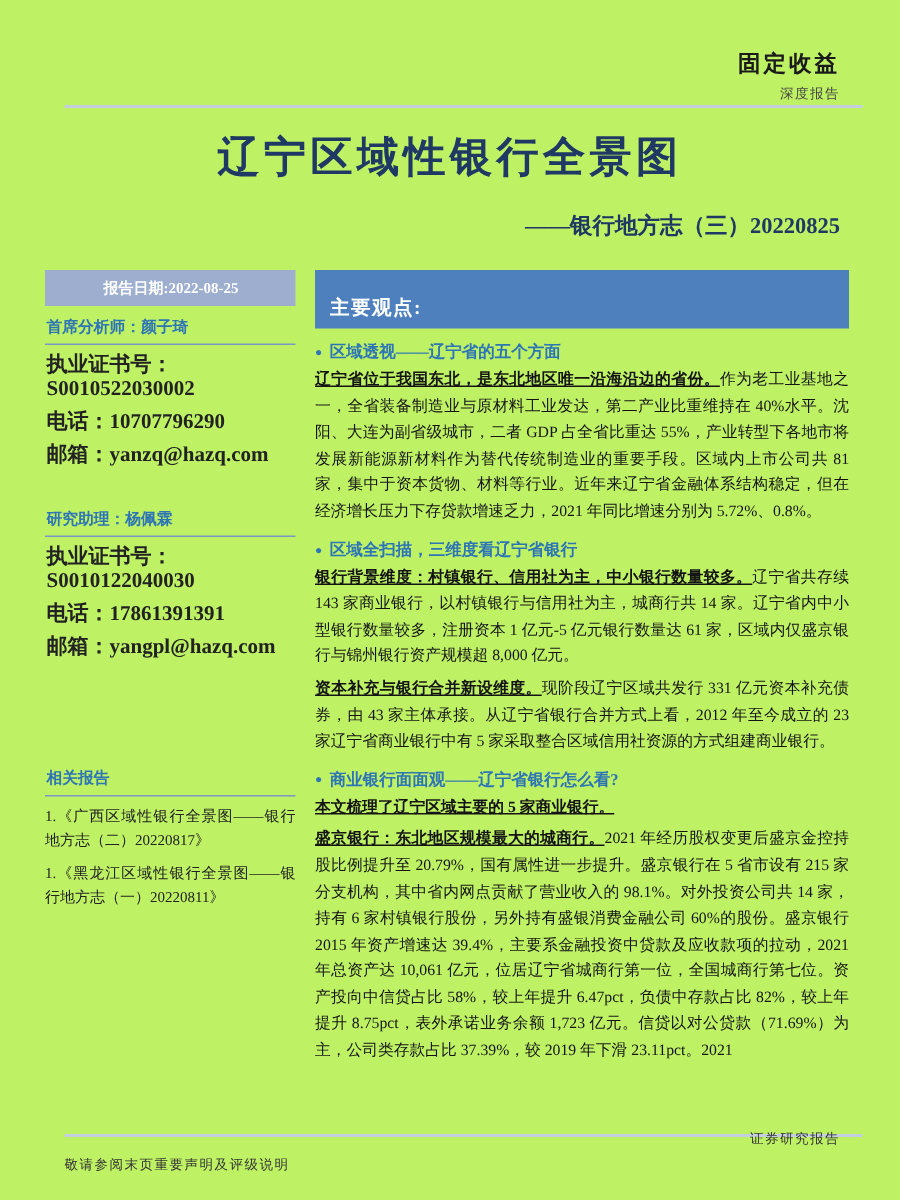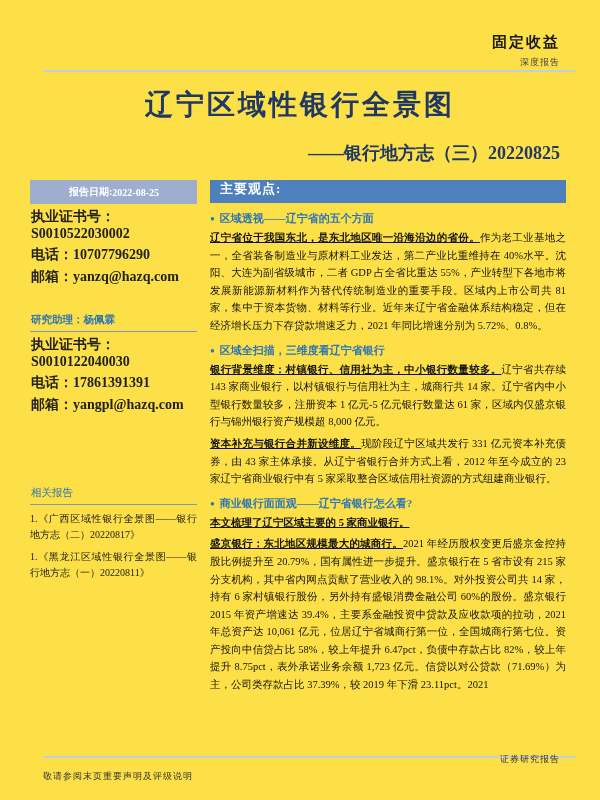--- a/index.html
+++ b/index.html
@@ -1,48 +1,48 @@
 <!DOCTYPE html>
 <html><head>
 <meta charset="utf-8">
 <style>
   * { margin:0; padding:0; box-sizing:border-box; }
   html,body { background:#e9e9e9; }
   .page {
     position:relative; width:600px; height:800px; margin:0 auto;
-    background:#fde047; overflow:hidden;
+    background:#bef264; overflow:hidden;
     font-family:"Liberation Serif","DejaVu Serif",serif;
     color:#111;
   }
   
   .top-right { position:absolute; top:33px; right:40px; text-align:right; }
   .category  { font-size:15px; font-weight:bold; color:#1a1a1a; letter-spacing:2px; }
   .report-type { font-size:9px; color:#444; margin-top:4px; letter-spacing:1px; }
   .top-rule { position:absolute; top:70px; left:43px; width:532px; height:2px; background:#c3cedf; }
   
   .title { position:absolute; top:86px; left:0; width:100%; text-align:center;
            font-size:28px; font-weight:bold; color:#1f3864; letter-spacing:3px; }
   .subtitle { position:absolute; top:141px; right:40px;
-              font-size:18px; font-weight:bold; color:#1f3864; }
+              font-size:15px; font-weight:bold; color:#1f3864; }
   
   .sidebar { position:absolute; left:30px; top:180px; width:167px; }
   .date-bar { background:#9daecf; color:#ffffff; font-size:10px; font-weight:bold;
               padding:5px 7px 5px 8px; display:flex; justify-content:center; align-items:center; }
   .analyst-role { color:#2e75b6; font-weight:bold; font-size:10.5px;
                   padding:7px 1px 4px; border-bottom:1.5px solid #7b97c4; }
   .side-field { font-size:14px; color:#222; padding:4px 1px 0;font-weight:bold; }
   .side-field .lbl { color:#222; }
   .side-gap { height:66px; }
-  .related-title { color:#2e75b6; font-weight:normal; font-size:10.5px;
+  .related-title { color:#2e75b6; font-weight:bold; font-size:10.5px;
                    padding:6px 1px 4px; border-bottom:1.5px solid #7b97c4; }
   .related-item { font-size:10px; color:#222; line-height:16px; padding-top:6px; text-align:justify; }
   
   .main { position:absolute; left:210px; top:180px; width:356px; }
   .main-heading { background:#4d80bc; color:#ffffff; font-weight:bold;
-                  font-size:13px; padding:0 10px 5px; letter-spacing:1px; }
+                  font-size:13px; padding:16px 10px 5px; letter-spacing:1px; }
   .section-header { display:flex; align-items:baseline; color:#2e75b6;
                     font-weight:bold; font-size:11px; margin:8px 0 3px; }
   .bullet { font-size:8px; margin-right:5px; position:relative; top:-1px; color:#2e75b6; }
   .para { font-size:10.5px; line-height:17.6px; text-align:justify;
           color:#141414; margin:1px 0 4px; }
   .para .lead { font-weight:bold; text-decoration:underline; }
   
   .footer-rule { position:absolute; left:43px; bottom:42px; width:532px; height:2px; background:#c3cedf; }
   .footer-left  { position:absolute; left:43px;  bottom:17px; font-size:9px; color:#333; letter-spacing:1px; }
   .footer-right { position:absolute; right:40px; bottom:34px; font-size:9px; color:#333; letter-spacing:1px; }
@@ -60,20 +60,21 @@
 
   <div class="title">辽宁区域性银行全景图</div>
   <div class="subtitle">——银行地方志（三）20220825</div>
 
   <div class="sidebar">
     <div class="date-bar">
       <span>报告日期:</span>
       <span>2022-08-25</span>
     </div>
 
+    <div class="analyst-role">首席分析师：颜子琦</div>
     <div class="side-field">
       <span class="lbl">执业证书号：</span><span>S0010522030002</span>
     </div>
     <div class="side-field">
       <span class="lbl">电话：</span><span>10707796290</span>
     </div>
     <div class="side-field">
       <span class="lbl">邮箱：</span><span>yanzq@hazq.com</span>
     </div>
 

